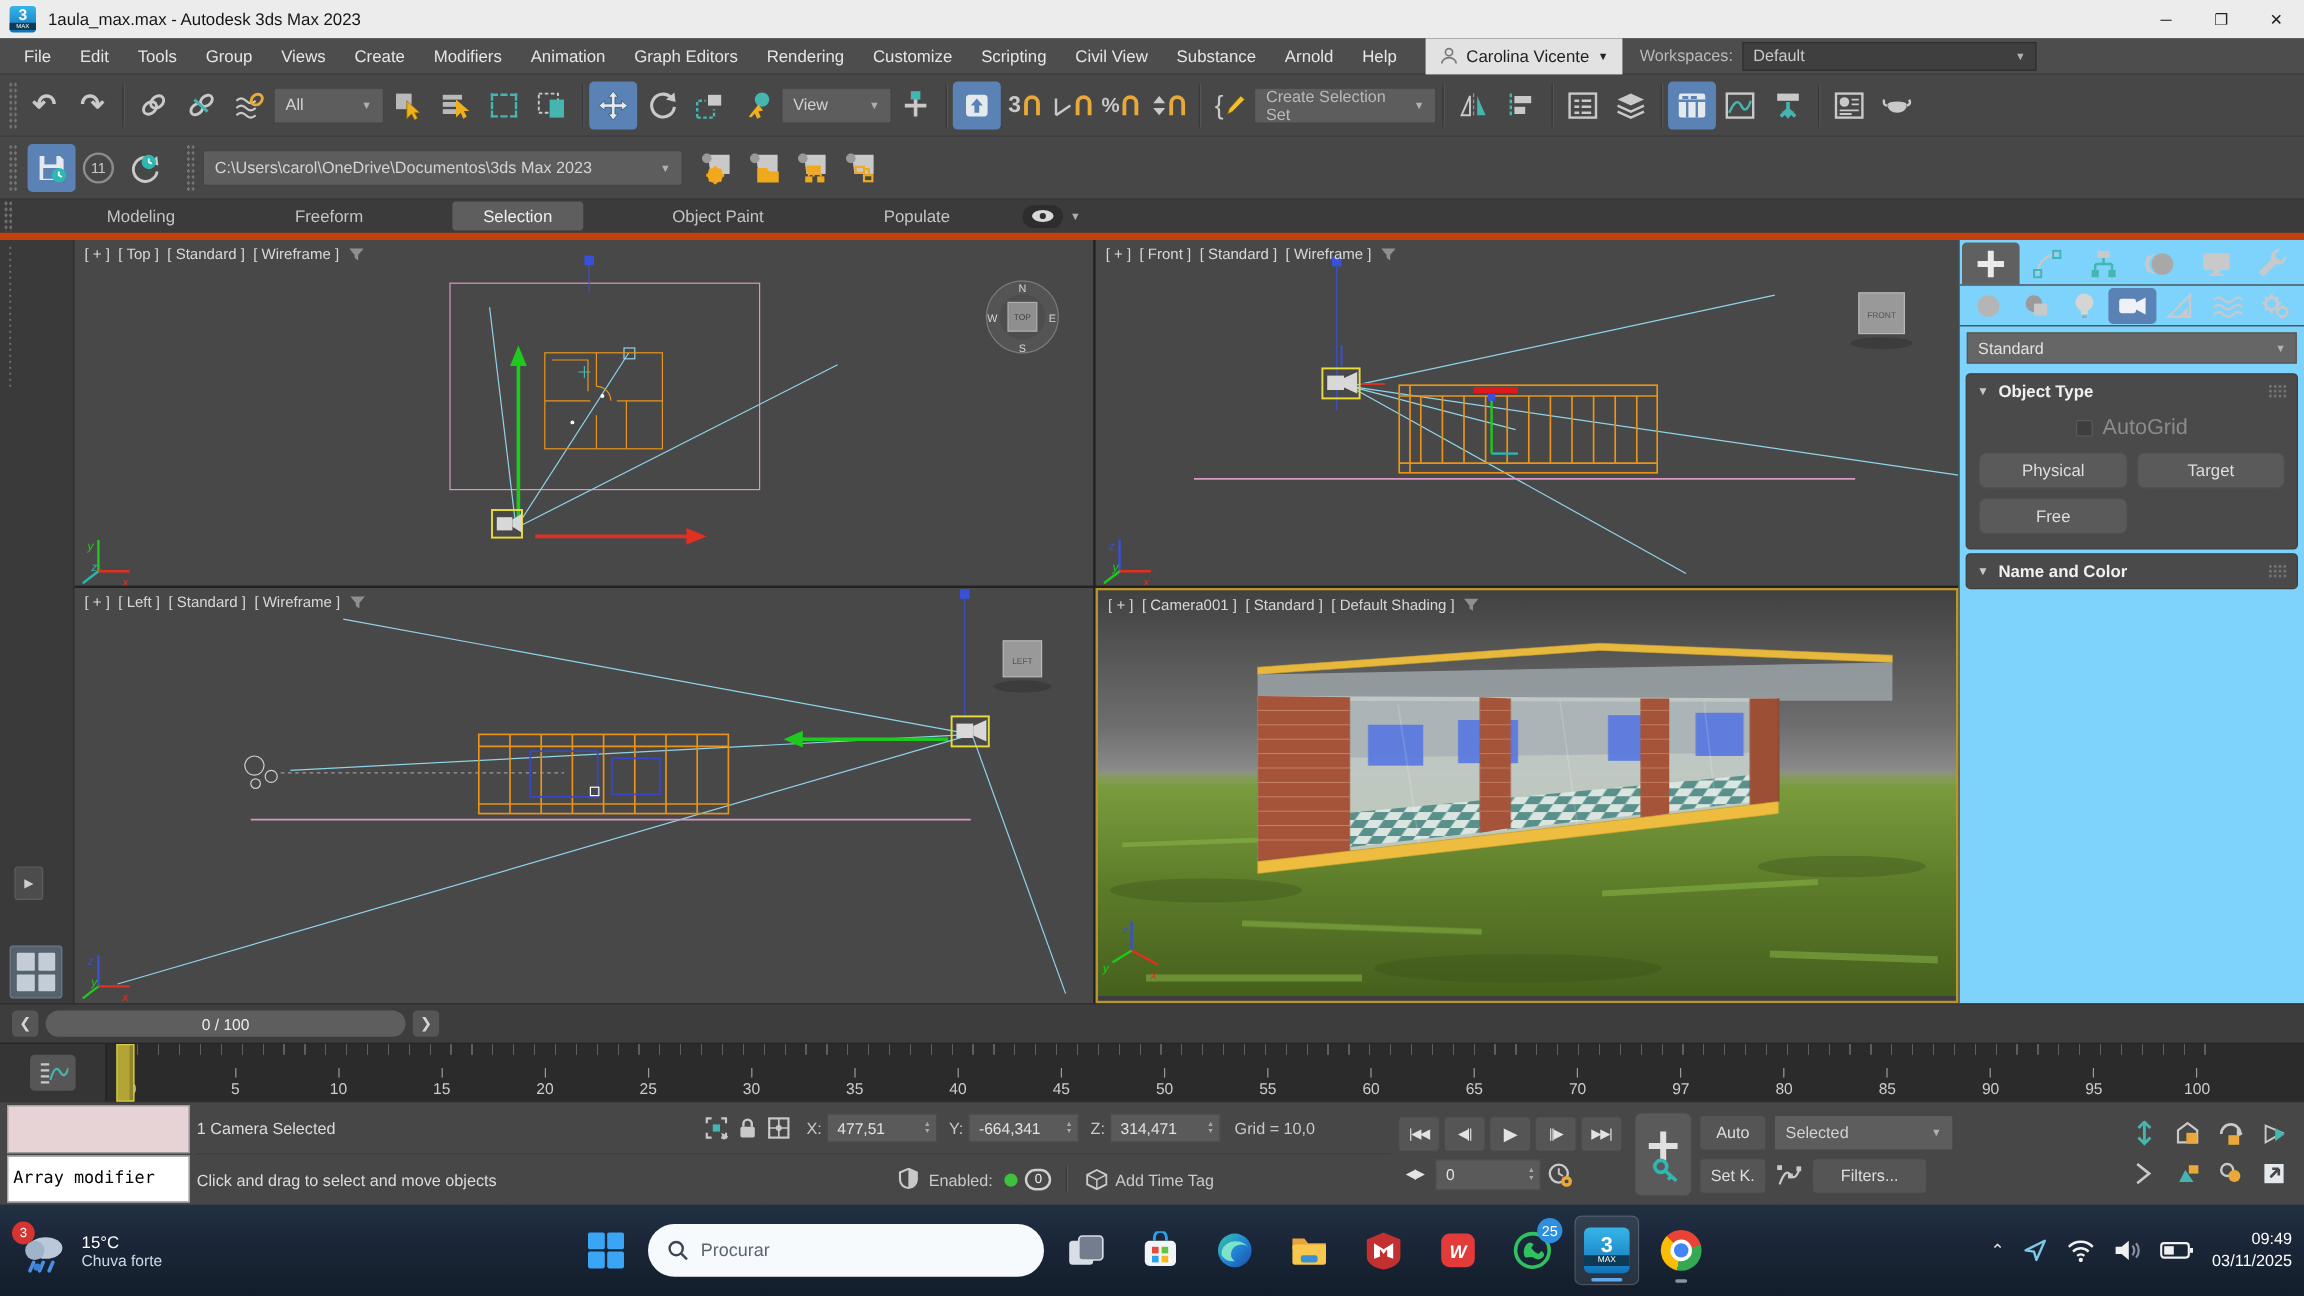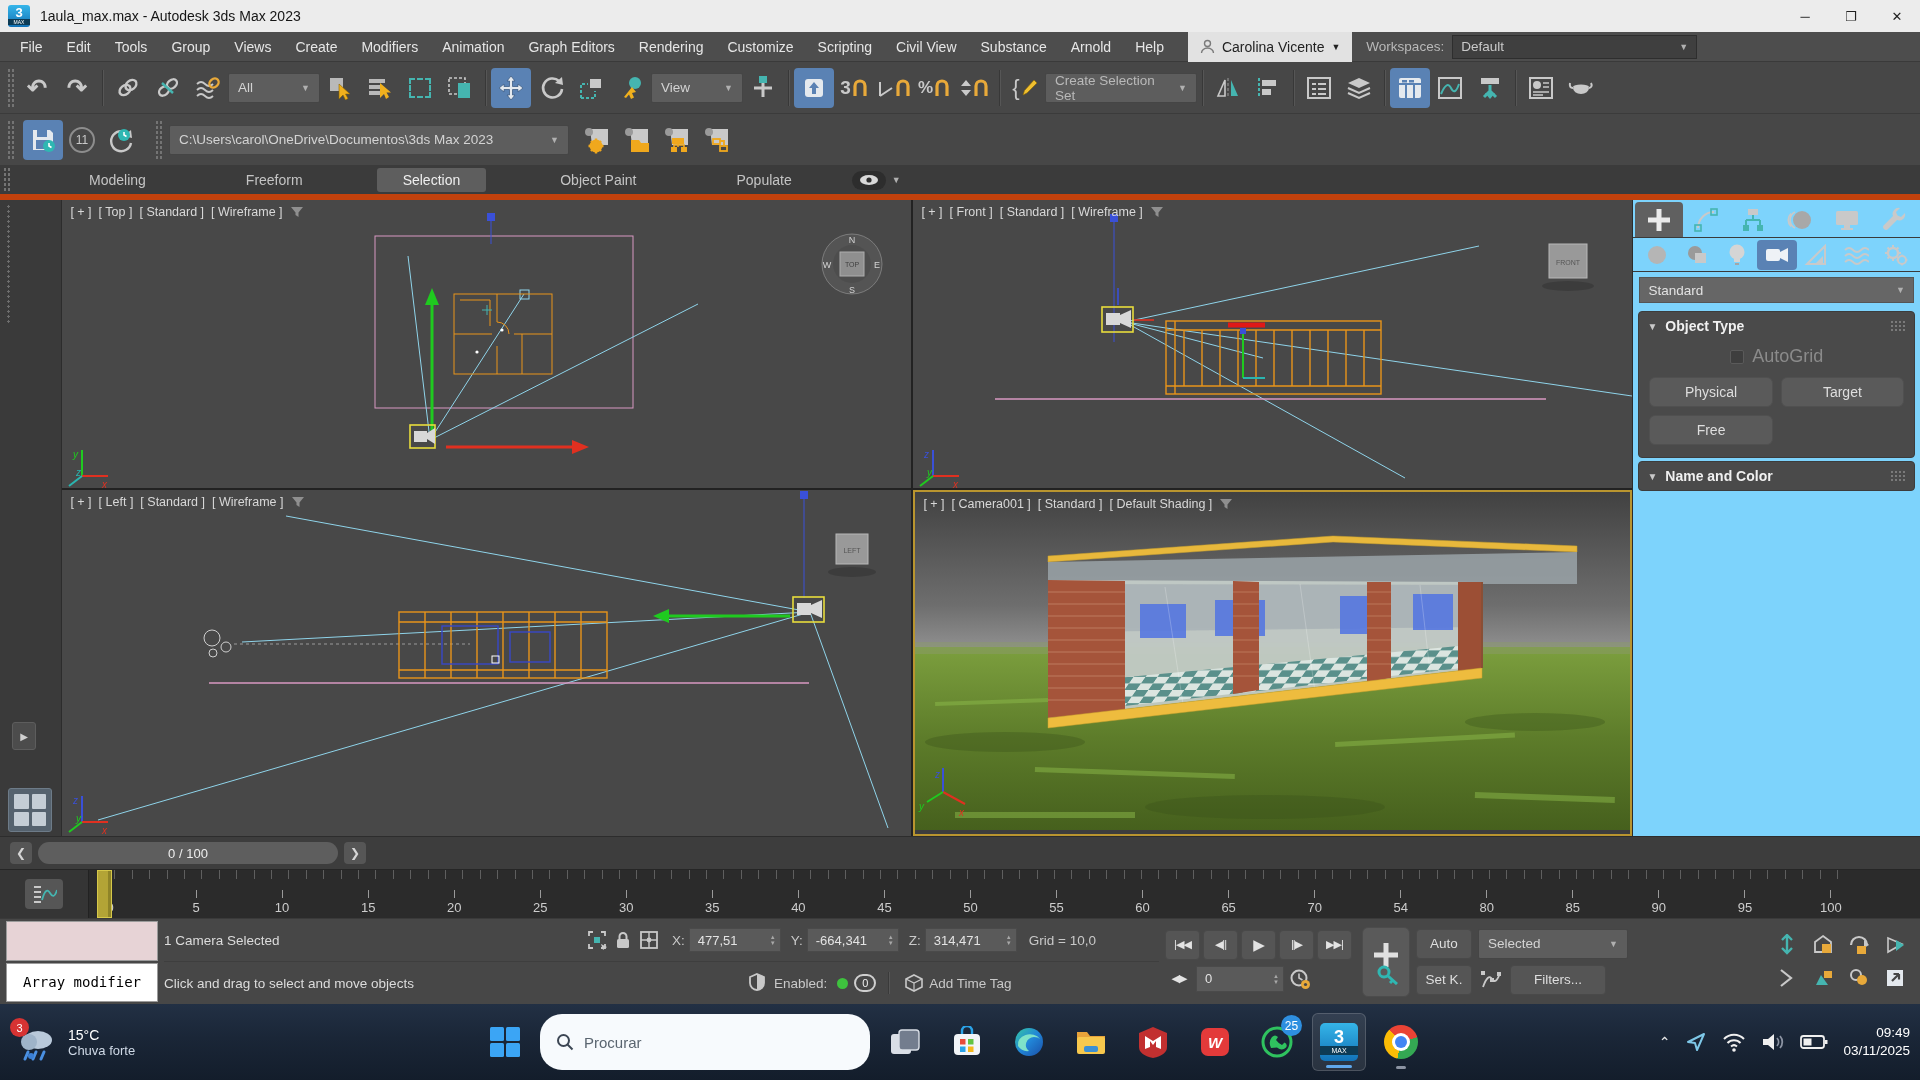--- a/index.html
+++ b/index.html
@@ -116,21 +116,21 @@
   .tick i { width:1px; height:8px; background:#9a9a9a; }
   .tick b { font-weight:normal; color:#cdcdcd; font-size:13px; margin-top:2px; }
   #timeslider { position:absolute; left:8px; top:0; width:15px; height:100%; background:#b3a436;
     border:1px solid #d6c84a; box-shadow:inset -3px 0 0 #8f8428; }
 
   
   #statusbar { height:86px; background:#474747; border-top:1px solid #3a3a3a; display:flex; }
   #sb-left { width:158px; padding:2px 0 2px 6px; display:flex; flex-direction:column; gap:2px; }
   #listener-pink { flex:1; background:#e7d3d6; border:1px solid #9b9b9b; }
   #listener-white { flex:1; background:#fff; border:1px solid #9b9b9b; color:#000;
-    font-family:"DejaVu Sans Mono", monospace; font-size:14px; display:flex; align-items:center; padding-left:16px; }
+    font-family:"DejaVu Sans Mono", monospace; font-size:14px; display:flex; align-items:center; padding-left:4px; }
   .sbcol2 { width:420px; display:flex; flex-direction:column; margin-left:6px; }
   .sbrow { flex:1; display:flex; align-items:center; color:#dcdcdc; font-size:13.5px; }
   .sbcol2 .sbrow:first-child, .sbcol3 .sbrow:first-child { border-bottom:1px solid #3e3e3e; }
   .sbcol3 { width:575px; display:flex; flex-direction:column; }
   .sico { width:26px; height:24px; display:flex; align-items:center; justify-content:center; flex:none; }
   .clabel { color:#c9c9c9; font-size:13.5px; margin:0 4px 0 10px; }
   .cfld { width:92px; height:24px; background:#5a5a5a; border:1px solid #4a4a4a; color:#e3e3e3;
     font-size:13px; display:flex; align-items:center; padding:0 4px 0 8px; }
   .spin { margin-left:auto; display:flex; flex-direction:column; color:#a8a8a8; font-size:6px; line-height:6px; }
   .gridlbl { color:#c9c9c9; font-size:13.5px; margin-left:12px; }
@@ -162,21 +162,21 @@
   #weather { display:flex; align-items:center; gap:8px; padding-left:14px; }
   #weather .wtxt div:first-child { color:#fff; font-size:14px; }
   #weather .wtxt div:last-child { color:#cfd9e6; font-size:13px; }
   .wbadge { position:absolute; left:30px; top:12px; width:19px; height:19px; background:#d63333;
     border-radius:50%; color:#fff; font-size:11px; display:flex; align-items:center; justify-content:center; }
   #centerdock { position:absolute; left:478px; top:0; height:100%; display:flex; align-items:center; gap:8px; }
   .tslot { width:54px; height:58px; display:flex; align-items:center; justify-content:center;
     position:relative; border-radius:6px; }
   .tslot.active { background:rgba(255,255,255,.09); border:1px solid rgba(255,255,255,.16); }
   .runbar { position:absolute; bottom:2px; left:50%; transform:translateX(-50%); height:3px; border-radius:2px; }
-  #srchpill { width:330px; height:56px; background:#f7fafd; border-radius:22px; display:flex; align-items:center;
+  #srchpill { width:330px; height:44px; background:#f7fafd; border-radius:22px; display:flex; align-items:center;
     padding:0 16px; gap:10px; }
   #srchpill input { border:none; outline:none; background:transparent; font-size:15px; color:#3c4654;
     font-family:"Liberation Sans", sans-serif; width:240px; }
   #srchpill input::placeholder { color:#5a6570; }
   #tray { position:absolute; right:10px; top:0; height:100%; display:flex; align-items:center; gap:15px; }
   #clockcol { text-align:right; color:#fff; font-size:13.5px; line-height:18px; }
   .maxtask { width:38px; height:38px; border-radius:5px; background:linear-gradient(180deg,#35b5e8,#1273b8);
     display:flex; flex-direction:column; align-items:center; justify-content:center; color:#fff; }
   .maxtask .m3 { font-size:18px; font-weight:bold; line-height:17px; }
   .maxtask .mx { font-size:7px; background:#0d3b55; width:100%; text-align:center; padding:1px 0; }
@@ -1036,21 +1036,21 @@
           <b>65</b>
         </div>
 
         <div class="tick">
           <i></i>
           <b>70</b>
         </div>
 
         <div class="tick">
           <i></i>
-          <b>54</b>
+          <b>97</b>
         </div>
 
         <div class="tick">
           <i></i>
           <b>80</b>
         </div>
 
         <div class="tick">
           <i></i>
           <b>85</b>

